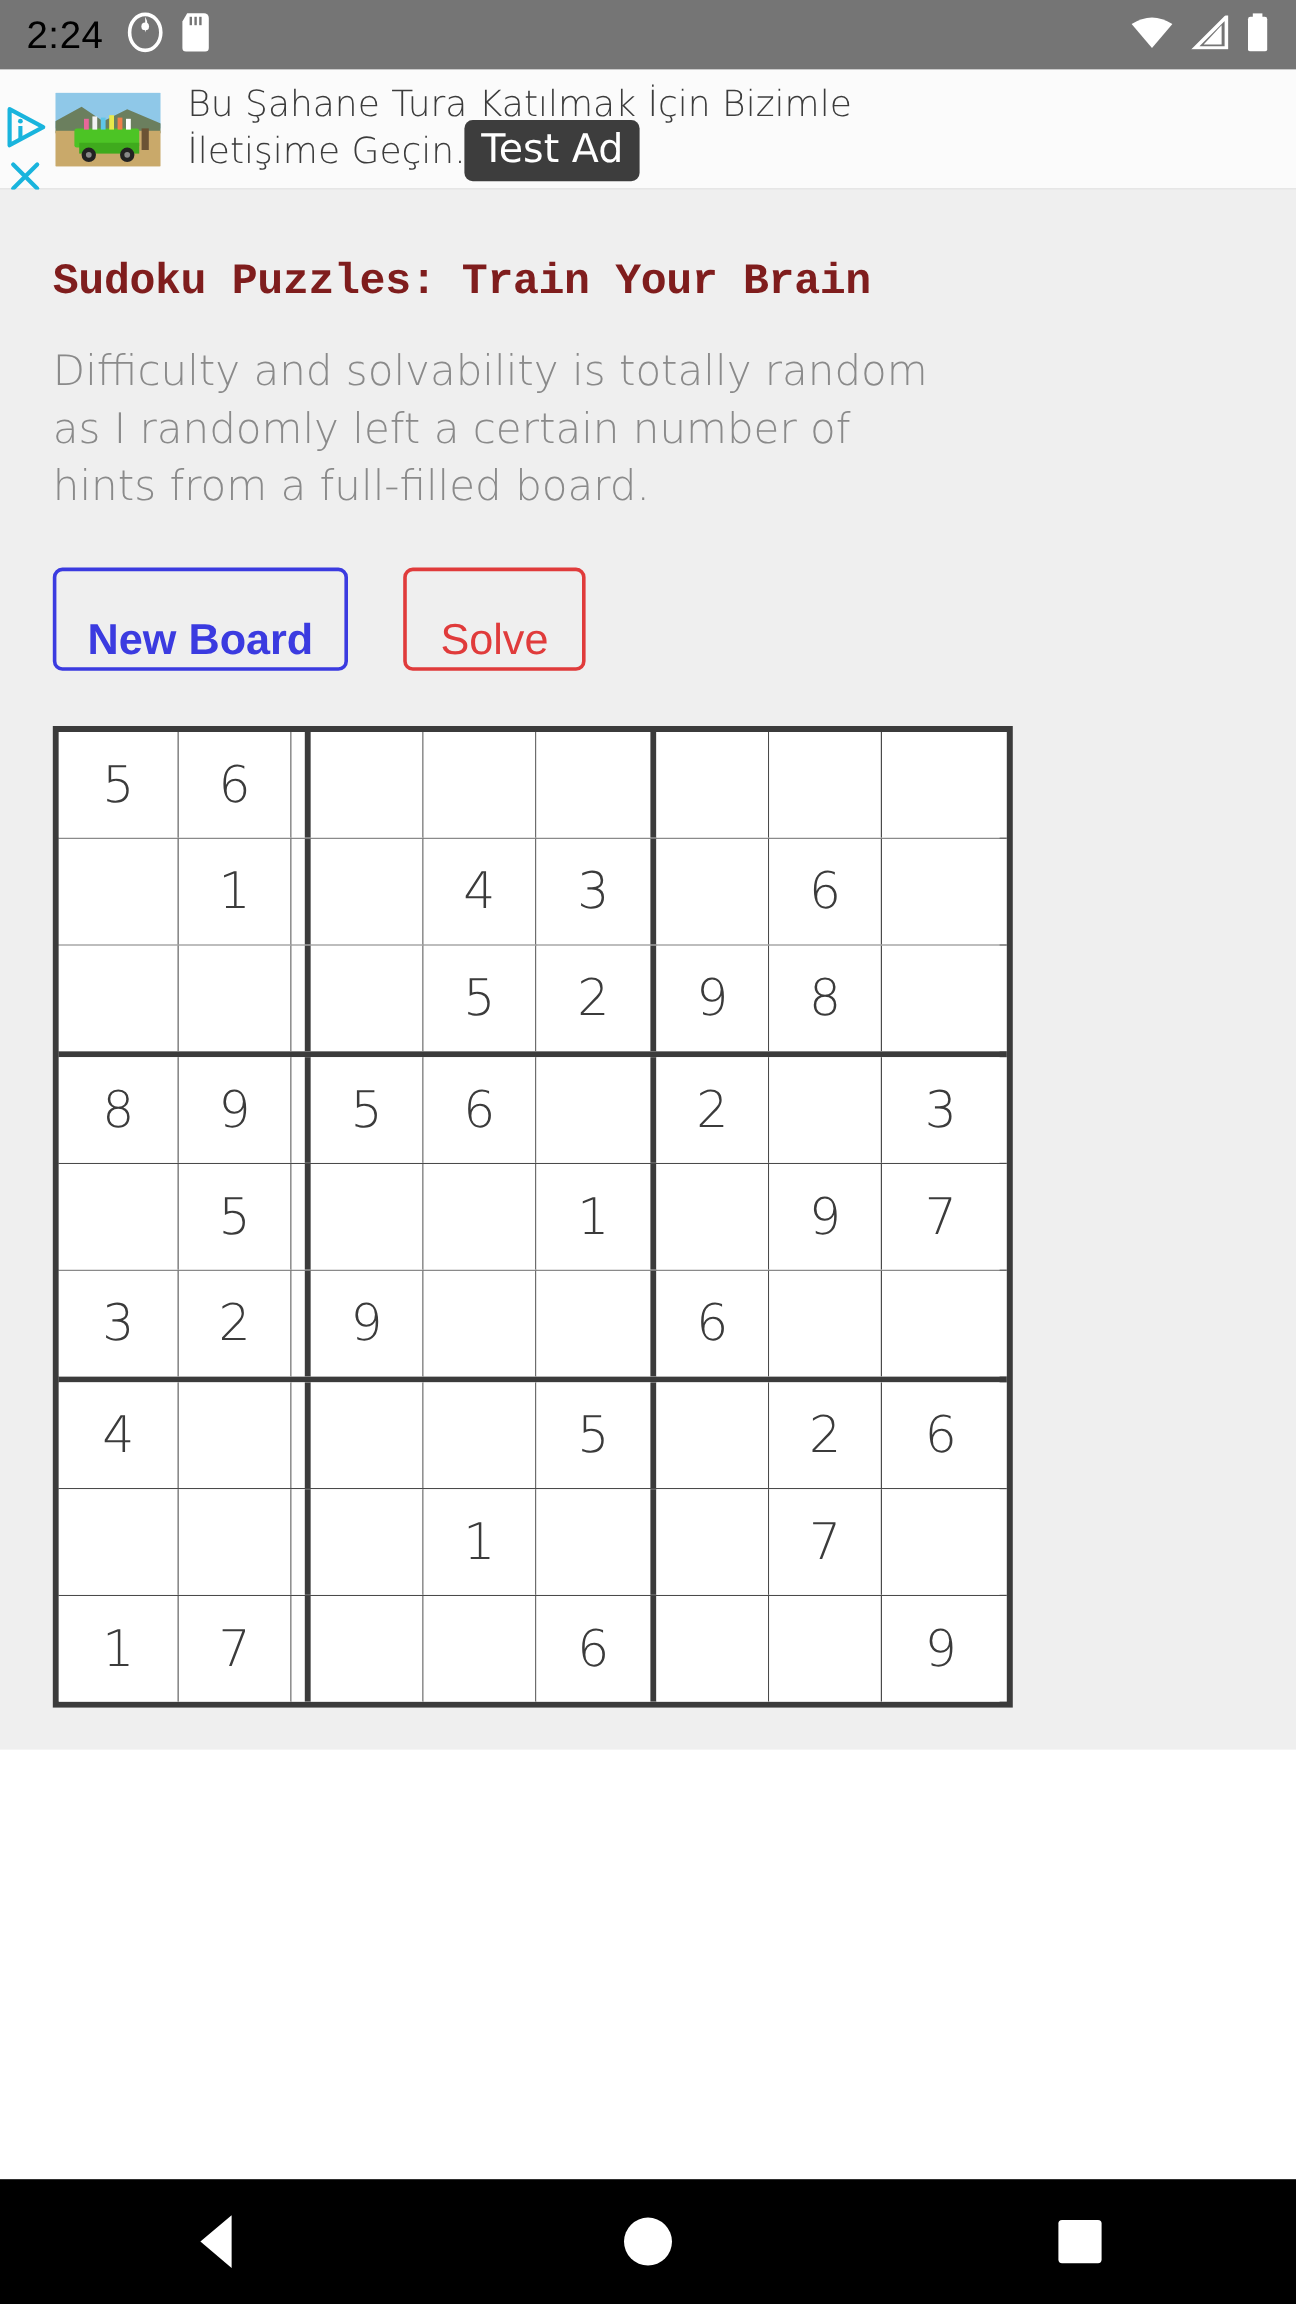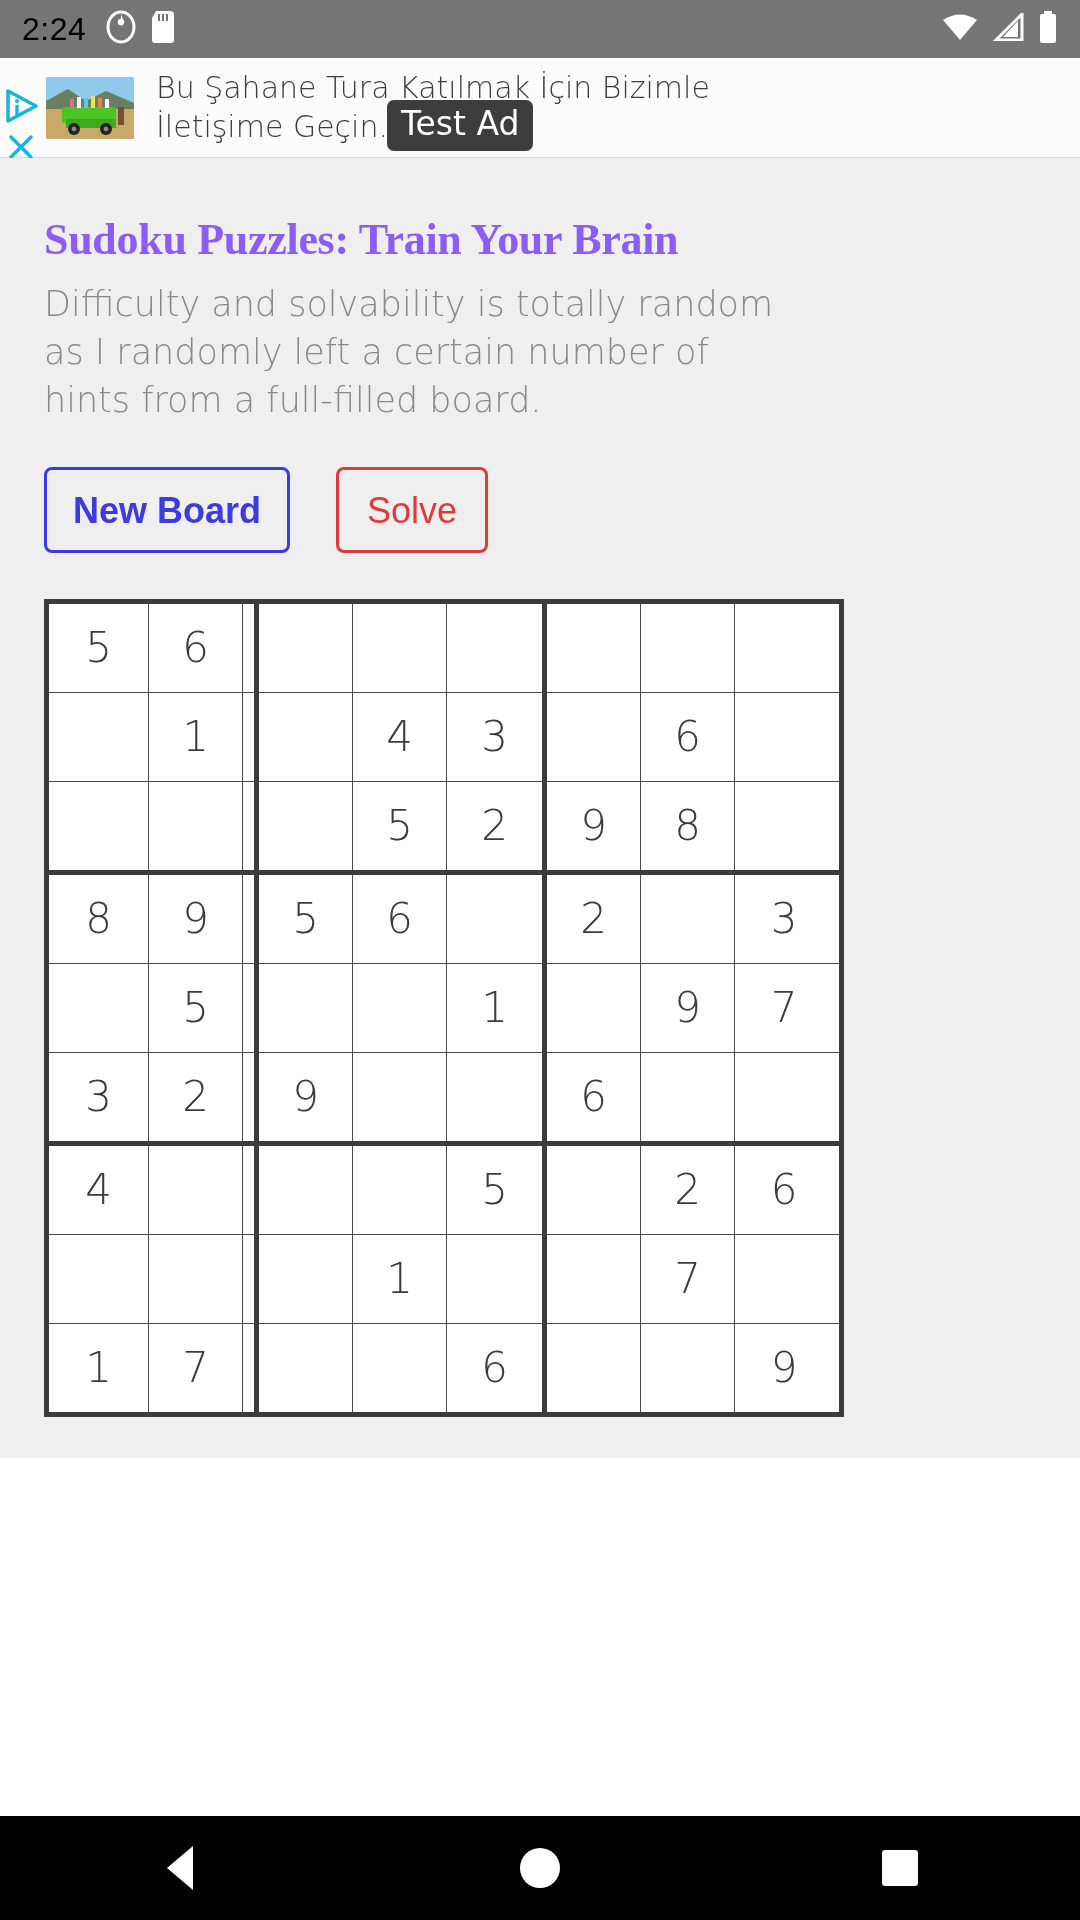--- a/index.html
+++ b/index.html
@@ -94,46 +94,46 @@
   }
 
   
   #page {
     background: #efefef;
     height: 1300px;
     padding: 0 44px;
     position: relative;
   }
   #page-title {
-    font-family: Liberation Serif, serif;
+    font-family: Liberation Mono, monospace;
     font-weight: bold;
-    font-size: 44px;
-    color: #8b5cf6;
+    font-size: 36px;
+    color: #7f1d1d;
     padding-top: 56px;
     letter-spacing: -0.3px;
   }
   #page-desc {
-    margin-top: 16px;
+    margin-top: 32px;
     font-family: "DejaVu Sans", sans-serif;
     font-weight: 300;
     font-size: 35px;
     line-height: 1.37;
     color: #8a8a8a;
     max-width: 760px;
   }
   #button-row {
     margin-top: 42px;
     display: flex;
     gap: 46px;
   }
   .action-btn {
     background: #efefef;
     border-radius: 8px;
     font-size: 36px;
-    padding: 0 26px;
+    padding: 16px 26px;
     height: 86px;
     line-height: 82px;
     cursor: pointer;
     font-family: "Liberation Sans", sans-serif;
   }
   #new-board-button {
     border: 3px solid #3b3be0;
     color: #3b3be0;
     font-weight: bold;
     min-width: 240px;

